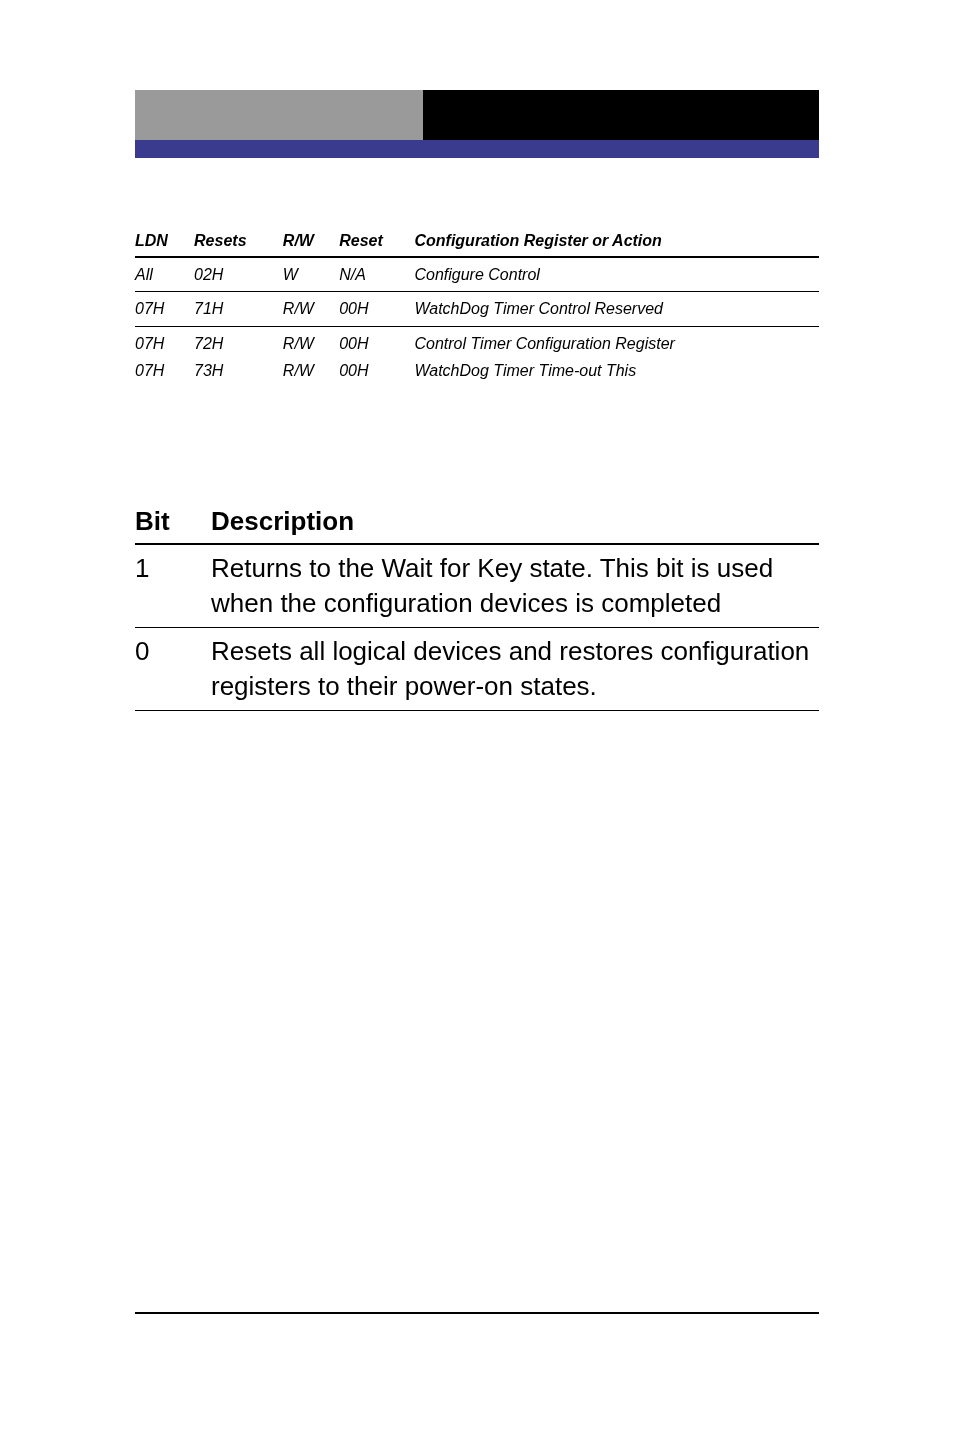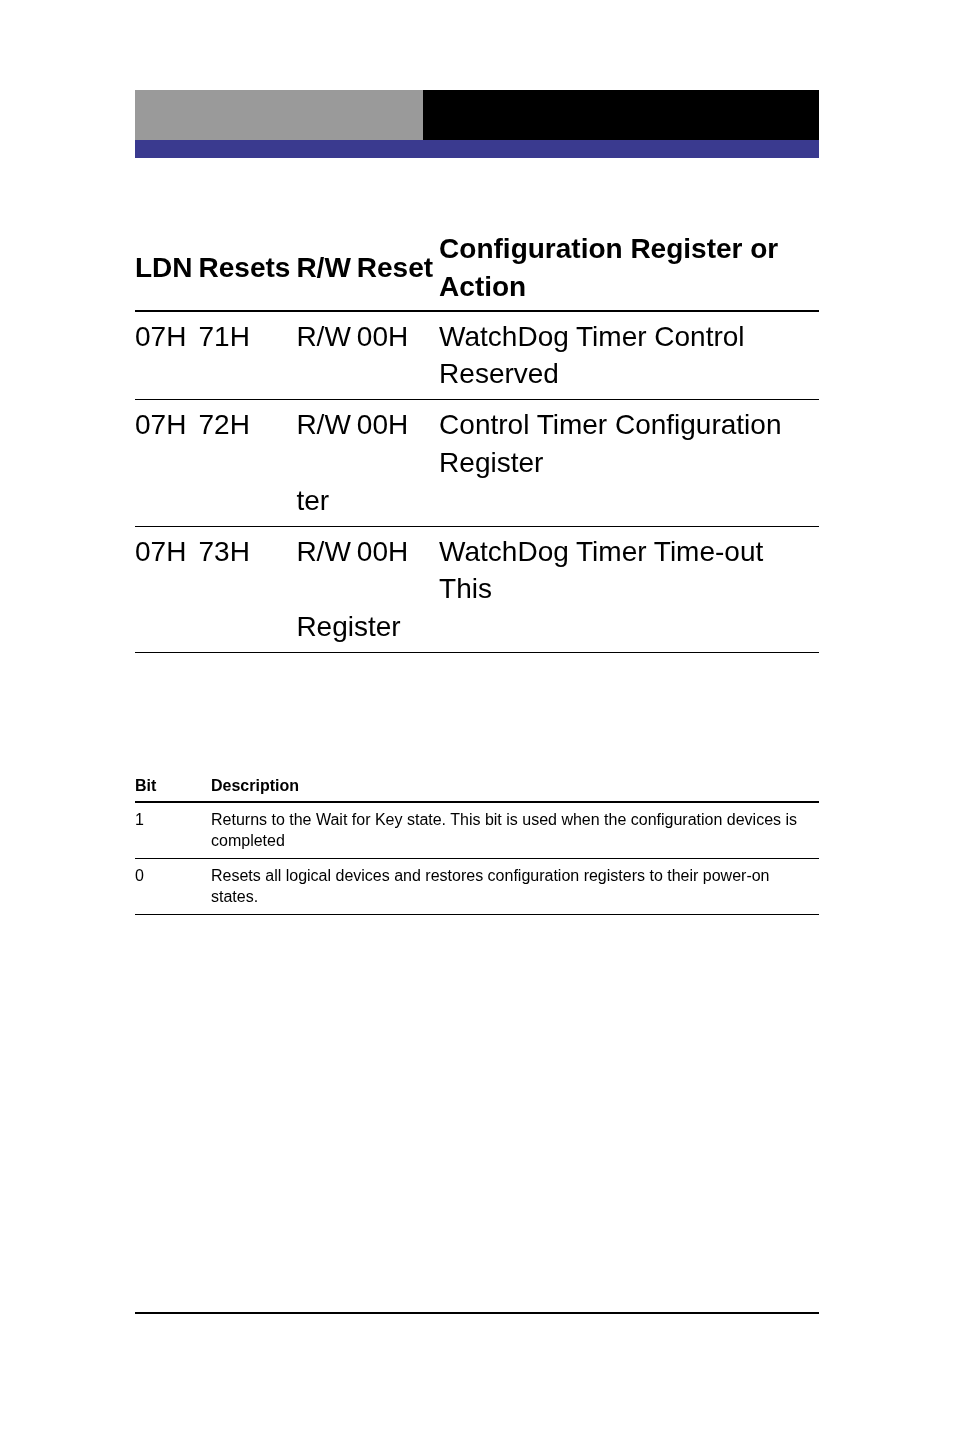--- a/index.html
+++ b/index.html
@@ -36,22 +36,23 @@
     background: #000000;
   }
   .header-bottom {
     height: 18px;
     background: #3a3a8f;
   }
 
   table.reg {
     width: 684px;
     border-collapse: collapse;
-    font-size: 28px;
+    font-size: 16px;
     line-height: 1.35;
+    font-style: italic;
   }
   table.reg th {
     text-align: left;
     font-weight: bold;
     padding: 2px 6px 4px 0;
     border-bottom: 2px solid #000;
     white-space: nowrap;
   }
   table.reg th.last { white-space: normal; }
   table.reg td {
@@ -60,21 +61,21 @@
     border-bottom: 1.5px solid #000;
   }
   table.reg tr.noborder td { border-bottom: none; padding-bottom: 0; }
   table.reg tr.cont td    { padding-top: 0; }
 
   .spacer { height: 120px; }
 
   table.bits {
     width: 684px;
     border-collapse: collapse;
-    font-size: 16px;
+    font-size: 26px;
     line-height: 1.35;
   }
   table.bits th {
     text-align: left;
     font-weight: bold;
     padding: 2px 6px 4px 0;
     border-bottom: 2px solid #000;
   }
   table.bits th:first-child { width: 70px; }
   table.bits td {
@@ -110,51 +111,46 @@
       <tr>
         <th>LDN</th>
         <th>Resets</th>
         <th>R/W</th>
         <th>Reset</th>
         <th class="last">Configuration Register or Action</th>
       </tr>
     </thead>
     <tbody>
       <tr>
+        <td>All</td>
+        <td>02H</td>
+        <td>W</td>
+        <td>N/A</td>
+        <td>Configure Control</td>
+      </tr>
+      <tr>
         <td>07H</td>
         <td>71H</td>
         <td>R/W</td>
         <td>00H</td>
         <td>WatchDog Timer Control Reserved</td>
       </tr>
       <tr class="noborder">
         <td>07H</td>
         <td>72H</td>
         <td>R/W</td>
         <td>00H</td>
         <td>Control Timer Configuration Register</td>
       </tr>
-      <tr class="cont">
-        <td></td>
-        <td></td>
-        <td colspan="2">ter</td>
-        <td></td>
-      </tr>
       <tr class="noborder">
         <td>07H</td>
         <td>73H</td>
         <td>R/W</td>
         <td>00H</td>
         <td>WatchDog Timer Time-out This</td>
-      </tr>
-      <tr class="cont">
-        <td></td>
-        <td></td>
-        <td colspan="2">Register</td>
-        <td></td>
       </tr>
     </tbody>
   </table>
 
   <div class="spacer"></div>
 
   <table class="bits">
     <thead>
       <tr>
         <th>Bit</th>

